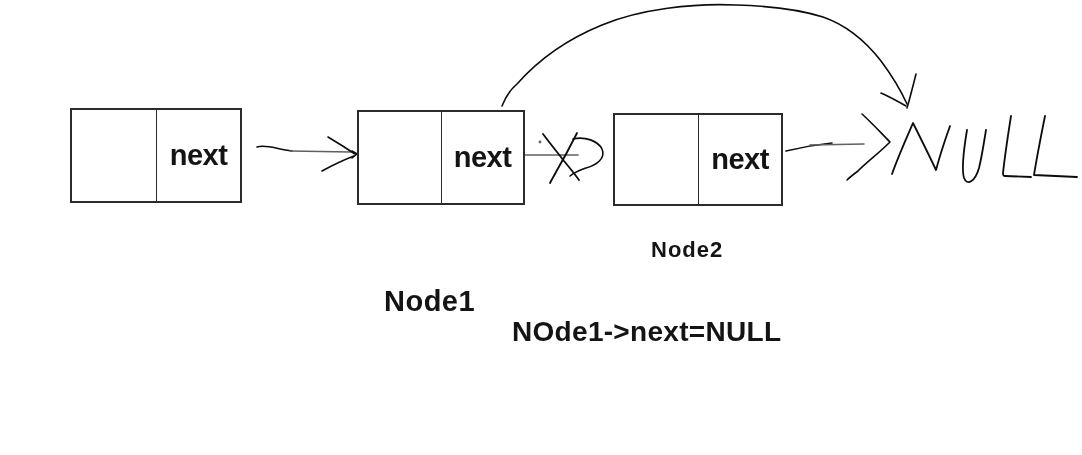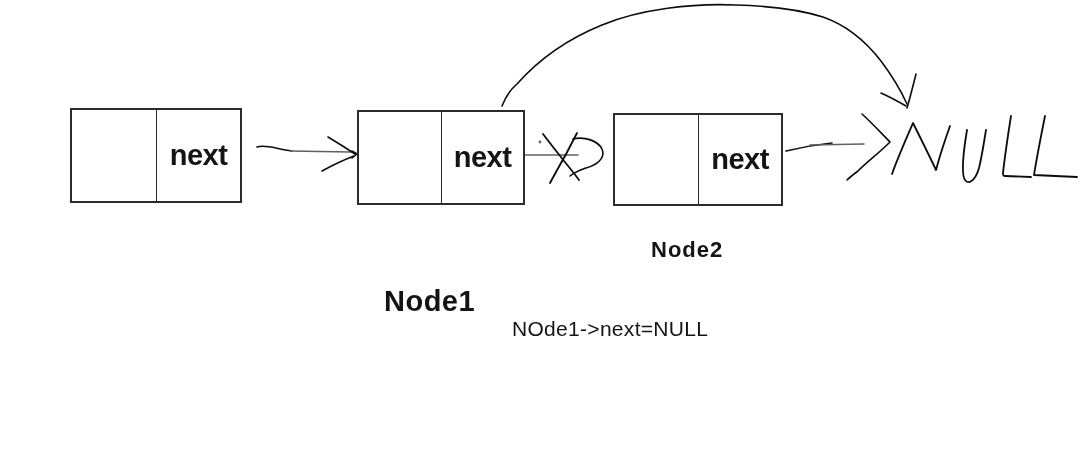--- a/index.html
+++ b/index.html
@@ -67,22 +67,22 @@
   }
   .caption-node1 { left: 384px; top: 243px; font-size: 29px; letter-spacing: 0.5px; margin-top: 44px; }
   .caption-node2 { left: 651px; top: 239px; font-size: 22px; letter-spacing: 1px; }
 
   .code-block {
     position: absolute;
     left: 512px;
     top: 317px;
   }
   .code-line {
-    font-size: 21px;
-    font-weight: 400;
+    font-size: 28px;
+    font-weight: 700;
     color: var(--text);
     line-height: 1.1;
     margin-bottom: 13px;
     letter-spacing: 0.3px;
     white-space: nowrap;
   }
 </style>
 </head>
 <body>
 

